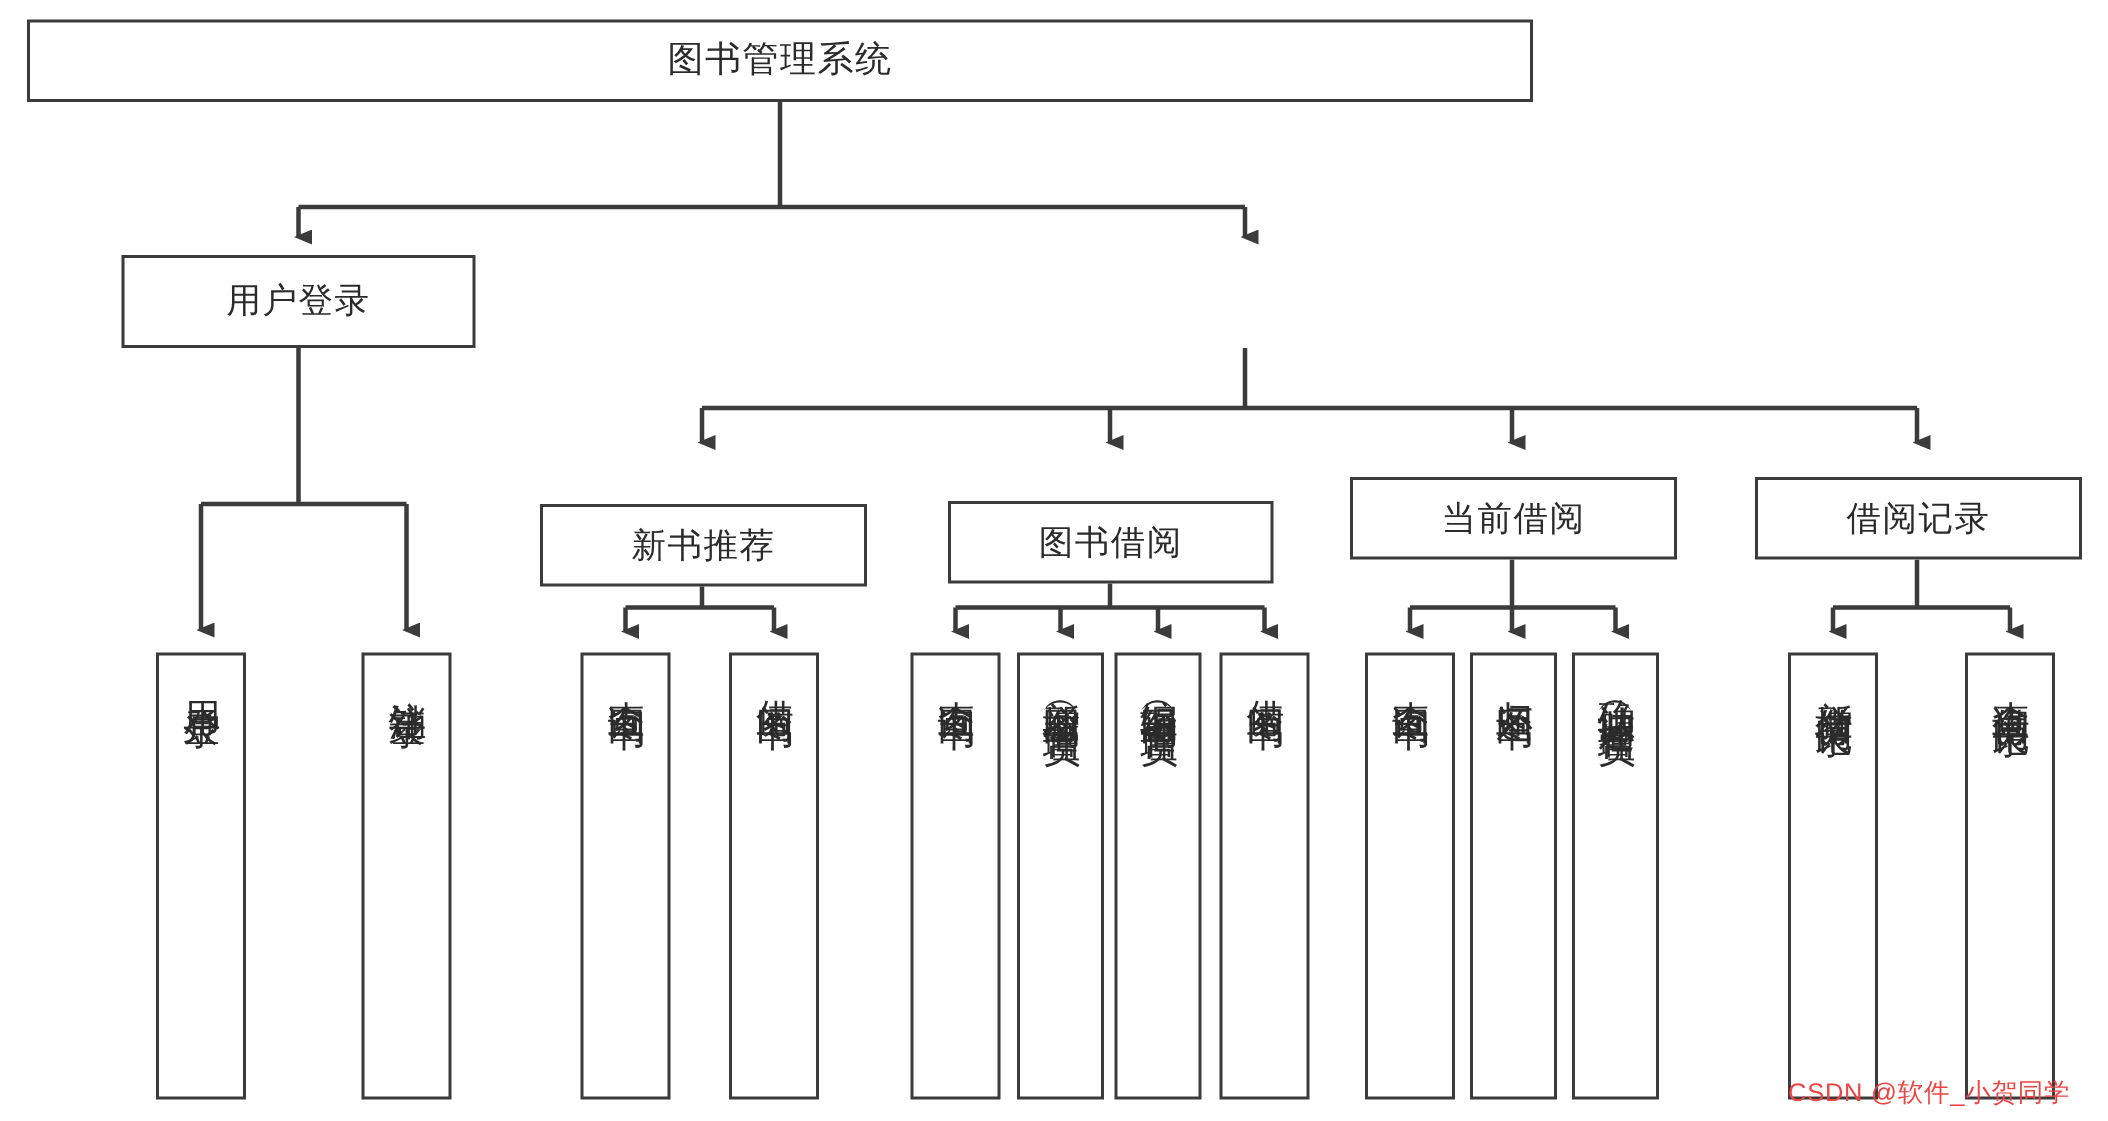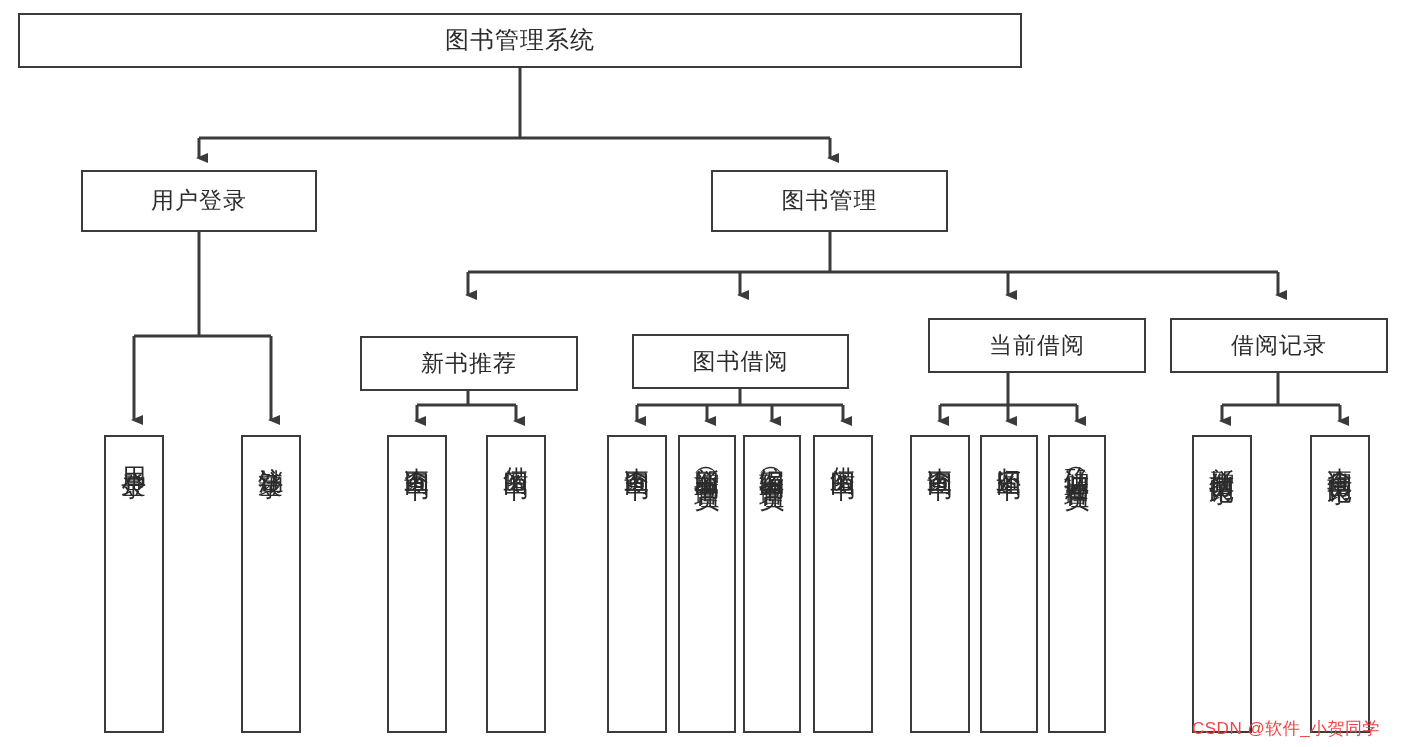--- a/index.html
+++ b/index.html
@@ -123,31 +123,28 @@
     </g>
   </svg>
 
   <div class="node h root" style="left:18px; top:13px; width:1004px; height:55px;">
     <span>图书管理系统</span>
   </div>
 
   <div class="node h" style="left:81px; top:170px; width:236px; height:62px;">
     <span>用户登录</span>
   </div>
-  <div class="node h" style="left:711px; top:170px; width:237px; height:62px;">
-    <span>图书管理</span>
-  </div>
 
   <div class="node h" style="left:360px; top:336px; width:218px; height:55px;">
     <span>新书推荐</span>
   </div>
   <div class="node h" style="left:632px; top:318px; width:217px; height:55px;margin-top:16px;">
     <span>图书借阅</span>
   </div>
-  <div class="node h" style="left:900px; top:318px; width:218px; height:55px;margin-left:28px;">
+  <div class="node h" style="left:900px; top:318px; width:218px; height:55px;">
     <span>当前借阅</span>
   </div>
   <div class="node h" style="left:1170px; top:318px; width:218px; height:55px;">
     <span>借阅记录</span>
   </div>
 
   <div class="node v" style="left:104px; top:435px; width:60px; height:298px;">
     <span class="vlabel">用户登录</span>
   </div>
   <div class="node v" style="left:241px; top:435px; width:60px; height:298px;">

